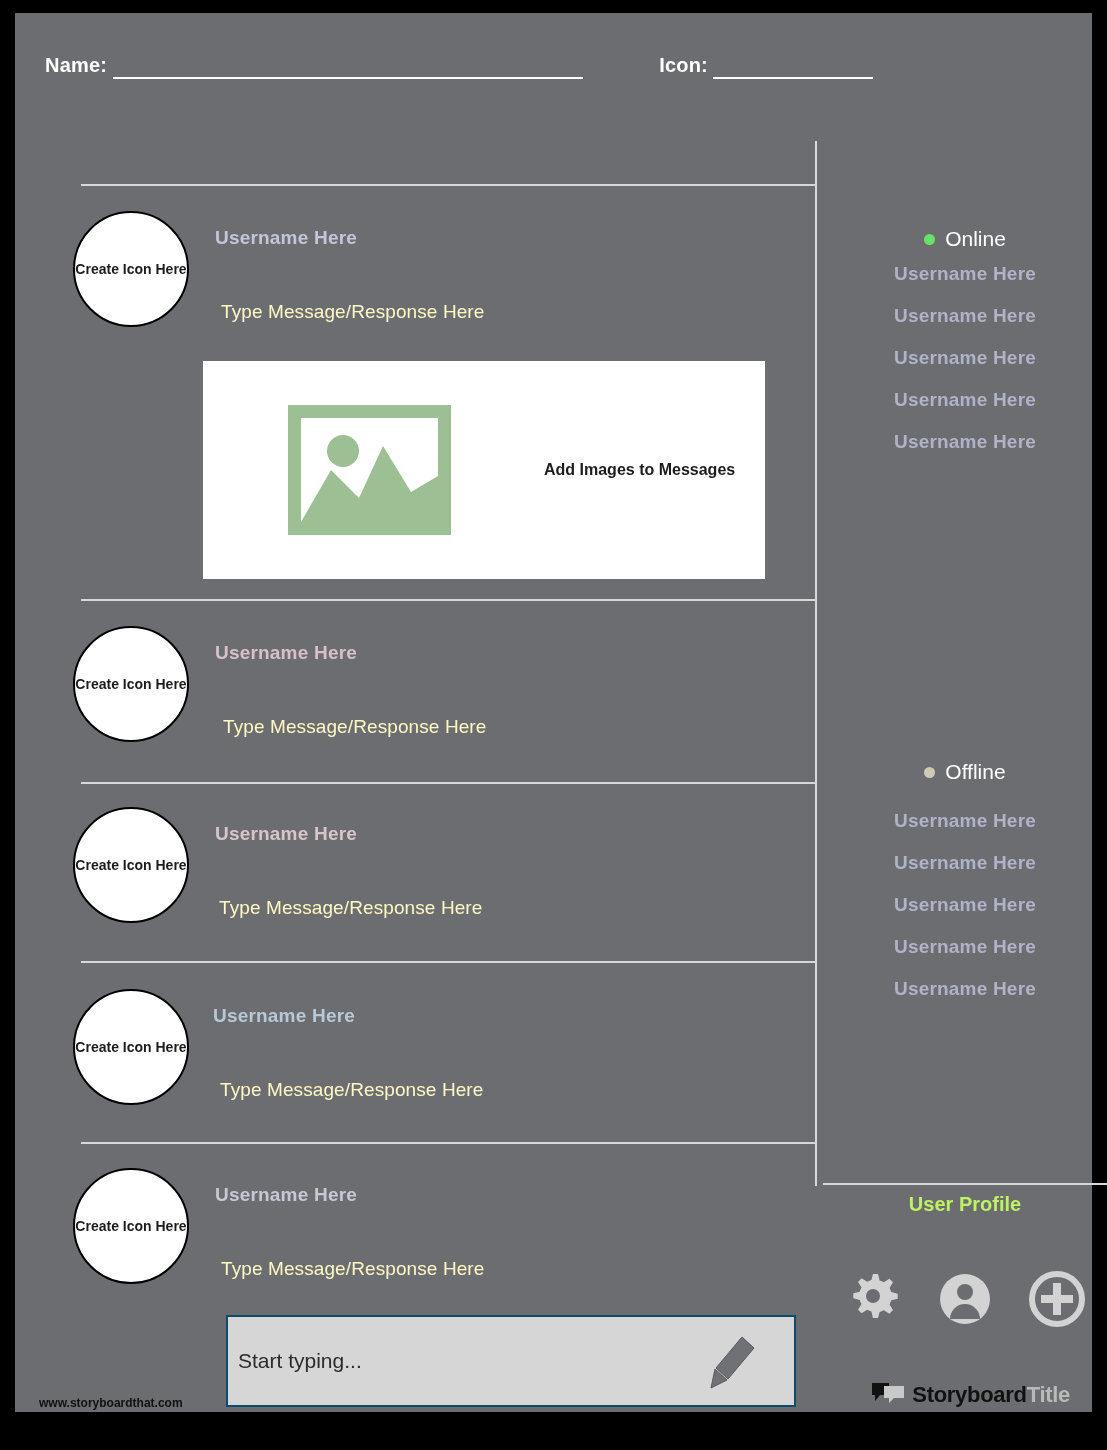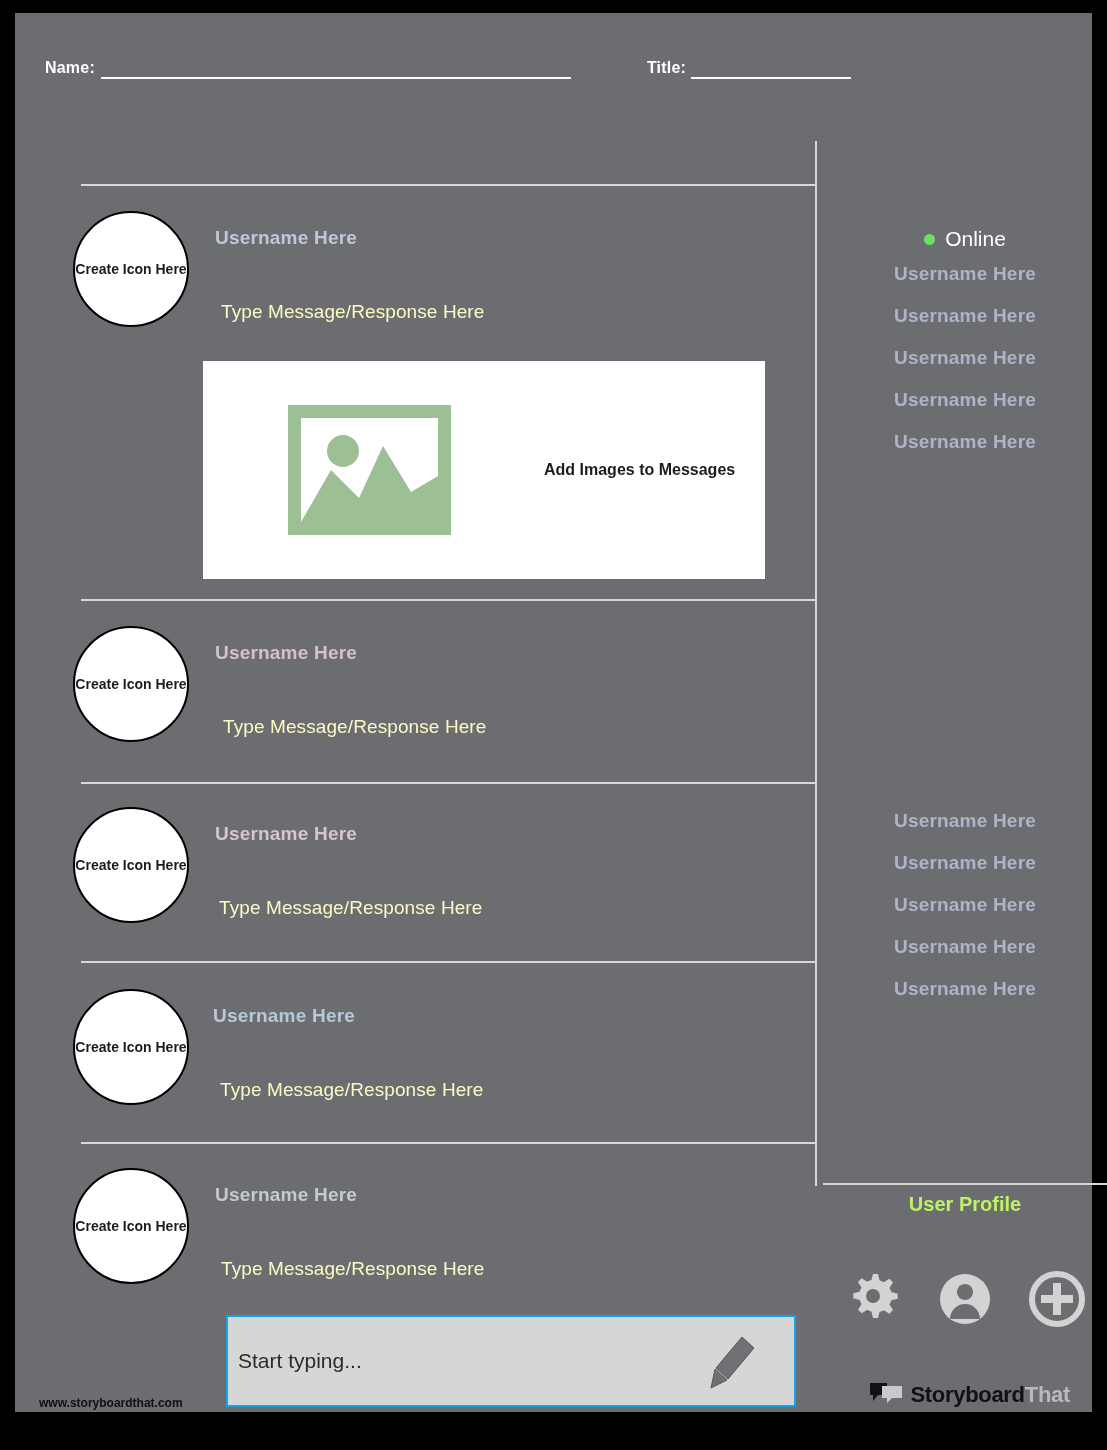--- a/index.html
+++ b/index.html
@@ -34,21 +34,21 @@
     position: absolute;
     left: 30px;
     top: 32px;
     width: 1000px;
     height: 34px;
     display: flex;
     align-items: flex-end;
   }
   .field-label {
     color: #ffffff;
-    font-size: 16px;
+    font-size: 20px;
     font-weight: bold;
     letter-spacing: .2px;
     white-space: nowrap;
     padding-bottom: 2px;
   }
   .rule {
     border-bottom: 2px solid #ffffff;
     height: 1px;
   }
   .rule.name-rule { width: 470px; margin-left: 6px; }
@@ -236,21 +236,21 @@
   .profile-icons svg { display: block; }
 
   
   .typebox {
     position: absolute;
     left: 211px;
     top: 1302px;
     width: 570px;
     height: 92px;
     background: #d6d6d6;
-    border: 2px solid #0ea5e9;
+    border: 2px solid #0c4a6e;
     display: flex;
     align-items: center;
   }
   .typebox-placeholder {
     margin-left: 10px;
     color: #2b2b2b;
     font-size: 21px;
   }
   .pencil-icon {
     position: absolute;
@@ -282,21 +282,21 @@
 </head>
 <body>
 
 <div id="page">
   <div class="sheet">
 
     <div class="header-row">
       <span class="field-label">Name:</span>
       <span class="rule name-rule"></span>
       <span class="date-group">
-        <span class="field-label">Title:</span>
+        <span class="field-label">Icon:</span>
         <span class="rule date-rule"></span>
       </span>
     </div>
 
 
     <div class="hline line-title-under"></div>
     <div class="vline vline-chat"></div>
     <div class="hline line-msg1-bot"></div>
     <div class="hline line-msg2-bot"></div>
     <div class="hline line-msg3-bot"></div>
@@ -372,20 +372,24 @@
       <span>Online</span>
     </div>
     <div class="user-list" id="online-list">
       <div class="user-list-item">Username Here</div>
       <div class="user-list-item">Username Here</div>
       <div class="user-list-item">Username Here</div>
       <div class="user-list-item">Username Here</div>
       <div class="user-list-item">Username Here</div>
     </div>
 
+    <div class="status-head" id="offline-head">
+      <span class="status-dot" style="background:#cfc9b8"></span>
+      <span>Offline</span>
+    </div>
     <div class="user-list" id="offline-list">
       <div class="user-list-item">Username Here</div>
       <div class="user-list-item">Username Here</div>
       <div class="user-list-item">Username Here</div>
       <div class="user-list-item">Username Here</div>
       <div class="user-list-item">Username Here</div>
     </div>
 
     <div class="profile-title">User Profile</div>
     <div class="profile-icons">
@@ -415,18 +419,18 @@
 
     <div class="site-url">www.storyboardthat.com</div>
     <div class="logo">
       <span>
         <svg width="34" height="24" viewBox="0 0 34 24">
           <path d="M1 2 h17 v12 h-9 l-5 6 v-6 h-3 z" fill="#111111"></path>
           <path d="M13 5 h20 v12 h-10 l-5 5 v-5 h-5 z" fill="#c9c9c9"></path>
         </svg>
       </span>
       <span class="logo-text">
-        <span class="b1">Storyboard</span><span class="b2">That</span>
+        <span class="b1">Storyboard</span><span class="b2">Title</span>
       </span>
     </div>
 
   </div>
 </div>
 
 </body></html>

